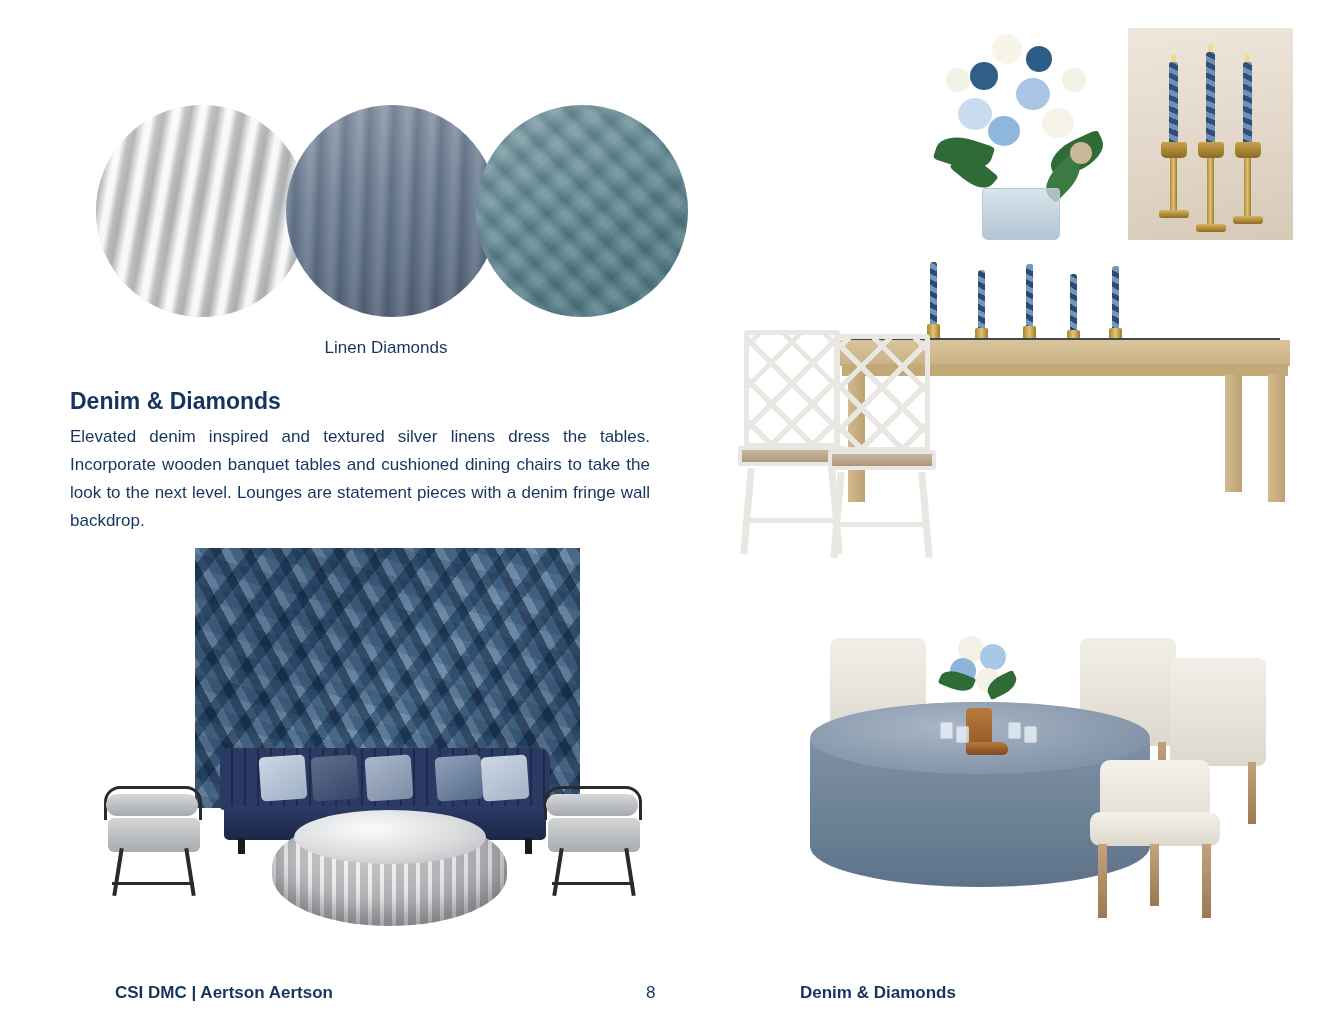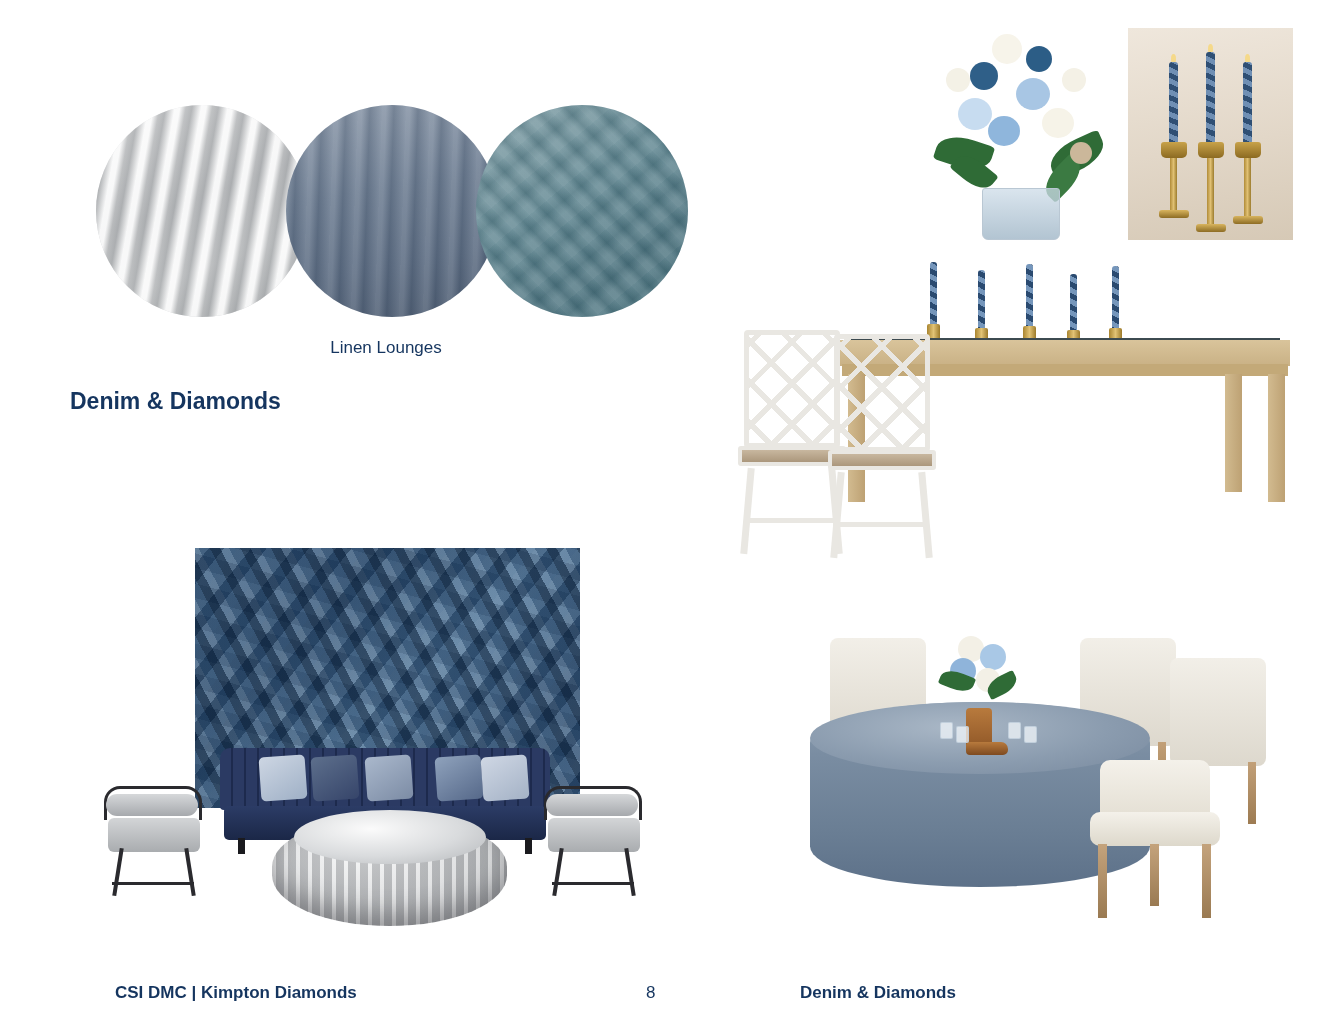--- a/index.html
+++ b/index.html
@@ -462,23 +462,24 @@
     <div class="swatch swatch-1">
         <div class="sw1-bg"></div>
       </div>
     <div class="swatch swatch-2">
         <div class="sw2-bg"></div>
       </div>
     <div class="swatch swatch-3">
         <div class="sw3-bg"></div>
       </div>
   </div>
-  <div class="swatch-caption">Linen Lounges</div>
+  <div class="swatch-caption">Linen Diamonds</div>
 
   <div class="section-head">Denim &amp; Diamonds</div>
+  <div class="body-copy">Elevated denim inspired and textured silver linens dress the tables. Incorporate wooden banquet tables and cushioned dining chairs to take the look to the next level. Lounges are statement pieces with a denim fringe wall backdrop.</div>
 
   <div class="lounge-scene">
     <div class="denim-backdrop"></div>
 
     <div class="armchair ac-left">
       <div class="ac-frame"></div>
       <div class="ac-back"></div>
       <div class="ac-seat"></div>
       <div class="ac-leg a"></div>
       <div class="ac-leg b"></div>
@@ -621,17 +622,17 @@
 
     <div class="rt-front-chair">
       <div class="rtf-back"></div>
       <div class="rtf-seat"></div>
       <div class="rtf-leg" style="left:8px;"></div>
       <div class="rtf-leg" style="left:112px;"></div>
       <div class="rtf-leg" style="left:60px; top:84px; height:62px;"></div>
     </div>
   </div>
 
-  <div class="footer-left">CSI DMC | Kimpton Diamonds</div>
+  <div class="footer-left">CSI DMC | Aertson Aertson</div>
   <div class="page-num">8</div>
   <div class="footer-right">Denim &amp; Diamonds</div>
 
 </div>
 
 </body></html>

